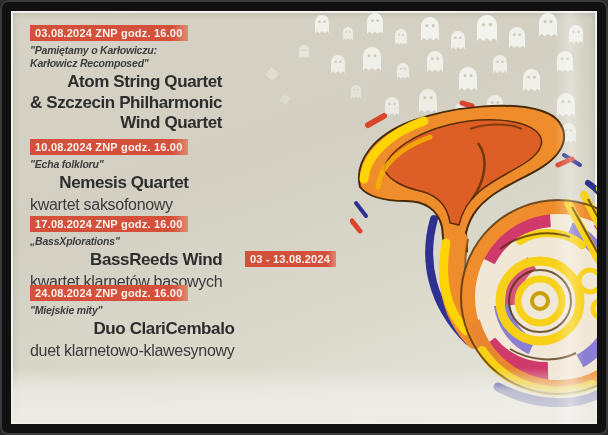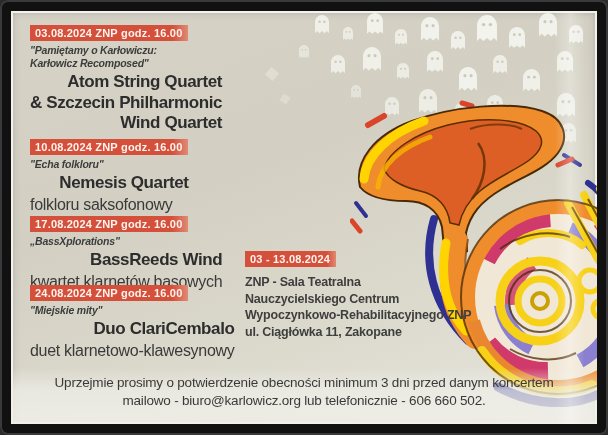--- a/index.html
+++ b/index.html
@@ -155,43 +155,37 @@
 Karłowicz Recomposed"</div>
       <div class="title">Atom String Quartet
 &amp; Szczecin Philharmonic
 Wind Quartet</div>
     </div>
 
     <div class="ev" style="top:126px">
       <span class="badge">10.08.2024 ZNP godz. 16.00</span>
       <div class="quote">"Echa folkloru"</div>
       <div class="title">Nemesis Quartet</div>
-      <div class="desc">folkloru saksofonowy</div>
+      <div class="desc">kwartet saksofonowy</div>
     </div>
 
     <div class="ev" style="top:203px">
       <span class="badge">17.08.2024 ZNP godz. 16.00</span>
       <div class="quote">„BassXplorations"</div>
       <div class="title">BassReeds Wind</div>
       <div class="desc">kwartet klarnetów basowych</div>
     </div>
 
     <div class="ev" style="top:272px">
       <span class="badge">24.08.2024 ZNP godz. 16.00</span>
       <div class="quote">"Miejskie mity"</div>
       <div class="title">Duo ClariCembalo</div>
       <div class="desc">duet klarnetowo-klawesynowy</div>
     </div>
 
     <div class="venue">
       <span class="badge">03 - 13.08.2024</span>
-      <div class="address">ZNP - Sala Teatralna
-Nauczycielskiego Centrum
-Wypoczynkowo-Rehabilitacyjnego ZNP
-ul. Ciągłówka 11, Zakopane</div>
     </div>
 
     <div class="footer-band"></div>
-    <div class="footer">Uprzejmie prosimy o potwierdzenie obecności minimum 3 dni przed danym koncertem
-mailowo - biuro@karlowicz.org lub telefonicznie - 606 660 502.</div>
     <div class="sheen"></div>
   </div>
 </div>
 
 </body></html>

